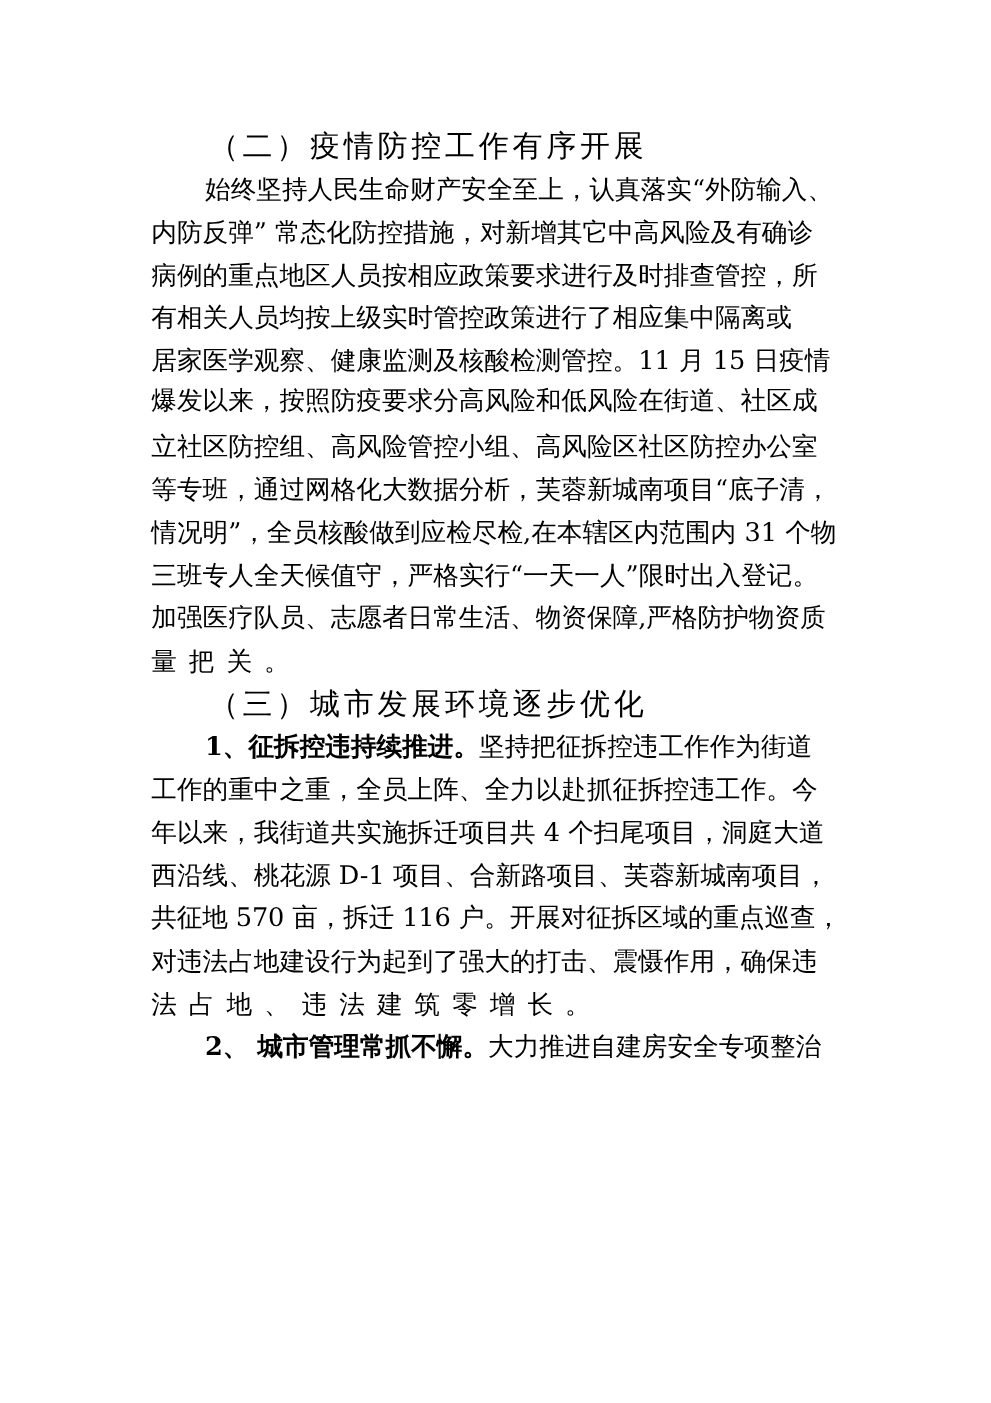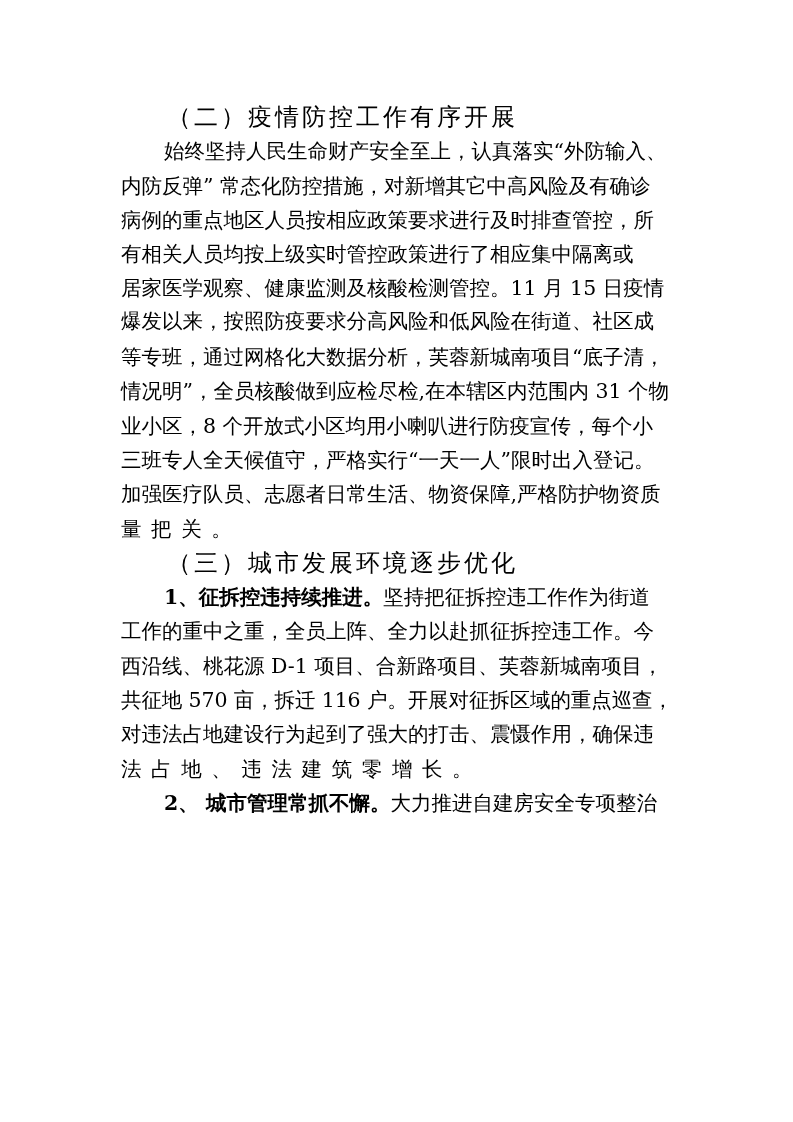--- a/index.html
+++ b/index.html
@@ -54,35 +54,36 @@
 
   <div class="line heading">（二）疫情防控工作有序开展</div>
 
   <div>
     <div class="line indent" style="letter-spacing: 0px; text-align-last: left;">始终坚持人民生命财产安全至上，认真落实“外防输入、</div>
     <div class="line" style="letter-spacing: 0px; text-align-last: left;">内防反弹” 常态化防控措施，对新增其它中高风险及有确诊</div>
     <div class="line" style="letter-spacing: 0px; text-align-last: left;">病例的重点地区人员按相应政策要求进行及时排查管控，所</div>
     <div class="line" style="letter-spacing: 0px; text-align-last: left;">有相关人员均按上级实时管控政策进行了相应集中隔离或</div>
     <div class="line" style="letter-spacing: 0px; text-align-last: left;">居家医学观察、健康监测及核酸检测管控。11 月 15 日疫情</div>
     <div class="line" style="letter-spacing: 0px; text-align-last: left; font-family: Liberation Mono, monospace;">爆发以来，按照防疫要求分高风险和低风险在街道、社区成</div>
+    <div class="line" style="letter-spacing: 0px; text-align-last: left;">立社区防控组、高风险管控小组、高风险区社区防控办公室</div>
     <div class="line" style="letter-spacing: 0px; text-align-last: left;">等专班，通过网格化大数据分析，芙蓉新城南项目“底子清，</div>
     <div class="line" style="letter-spacing: 0px; text-align-last: left;">情况明”，全员核酸做到应检尽检,在本辖区内范围内 31 个物</div>
-    <div class="line" style="letter-spacing: 0px; text-align-last: left;">业小区，8 个开放式小区均用小喇叭进行防疫宣传，每个小</div>
     <div class="line" style="letter-spacing: 0px; text-align-last: left;">三班专人全天候值守，严格实行“一天一人”限时出入登记。</div>
     <div class="line" style="letter-spacing: 0px; text-align-last: left;">加强医疗队员、志愿者日常生活、物资保障,严格防护物资质</div>
     <div class="line last">量把关。</div>
   </div>
 
   <div class="line heading">（三）城市发展环境逐步优化</div>
 
   <div>
     <div class="line indent" style="letter-spacing: 0px; text-align-last: left;">
       <span class="lead-bold">1、征拆控违持续推进。</span><span>坚持把征拆控违工作作为街道</span>
     </div>
     <div class="line" style="letter-spacing: 0px; text-align-last: left;">工作的重中之重，全员上阵、全力以赴抓征拆控违工作。今</div>
+    <div class="line" style="letter-spacing: 0px; text-align-last: left;">年以来，我街道共实施拆迁项目共 4 个扫尾项目，洞庭大道</div>
     <div class="line" style="letter-spacing: 0px; text-align-last: left;">西沿线、桃花源 D-1 项目、合新路项目、芙蓉新城南项目，</div>
     <div class="line" style="letter-spacing: -0.11px; text-align-last: left;">共征地 570 亩，拆迁 116 户。开展对征拆区域的重点巡查，</div>
     <div class="line" style="letter-spacing: 0px; text-align-last: left;">对违法占地建设行为起到了强大的打击、震慑作用，确保违</div>
     <div class="line last">法占地、违法建筑零增长。</div>
   </div>
 
   <div>
     <div class="line indent" style="letter-spacing: 0px; text-align-last: left;">
       <span class="lead-bold">2、 城市管理常抓不懈。</span><span>大力推进自建房安全专项整治</span>
     </div>

